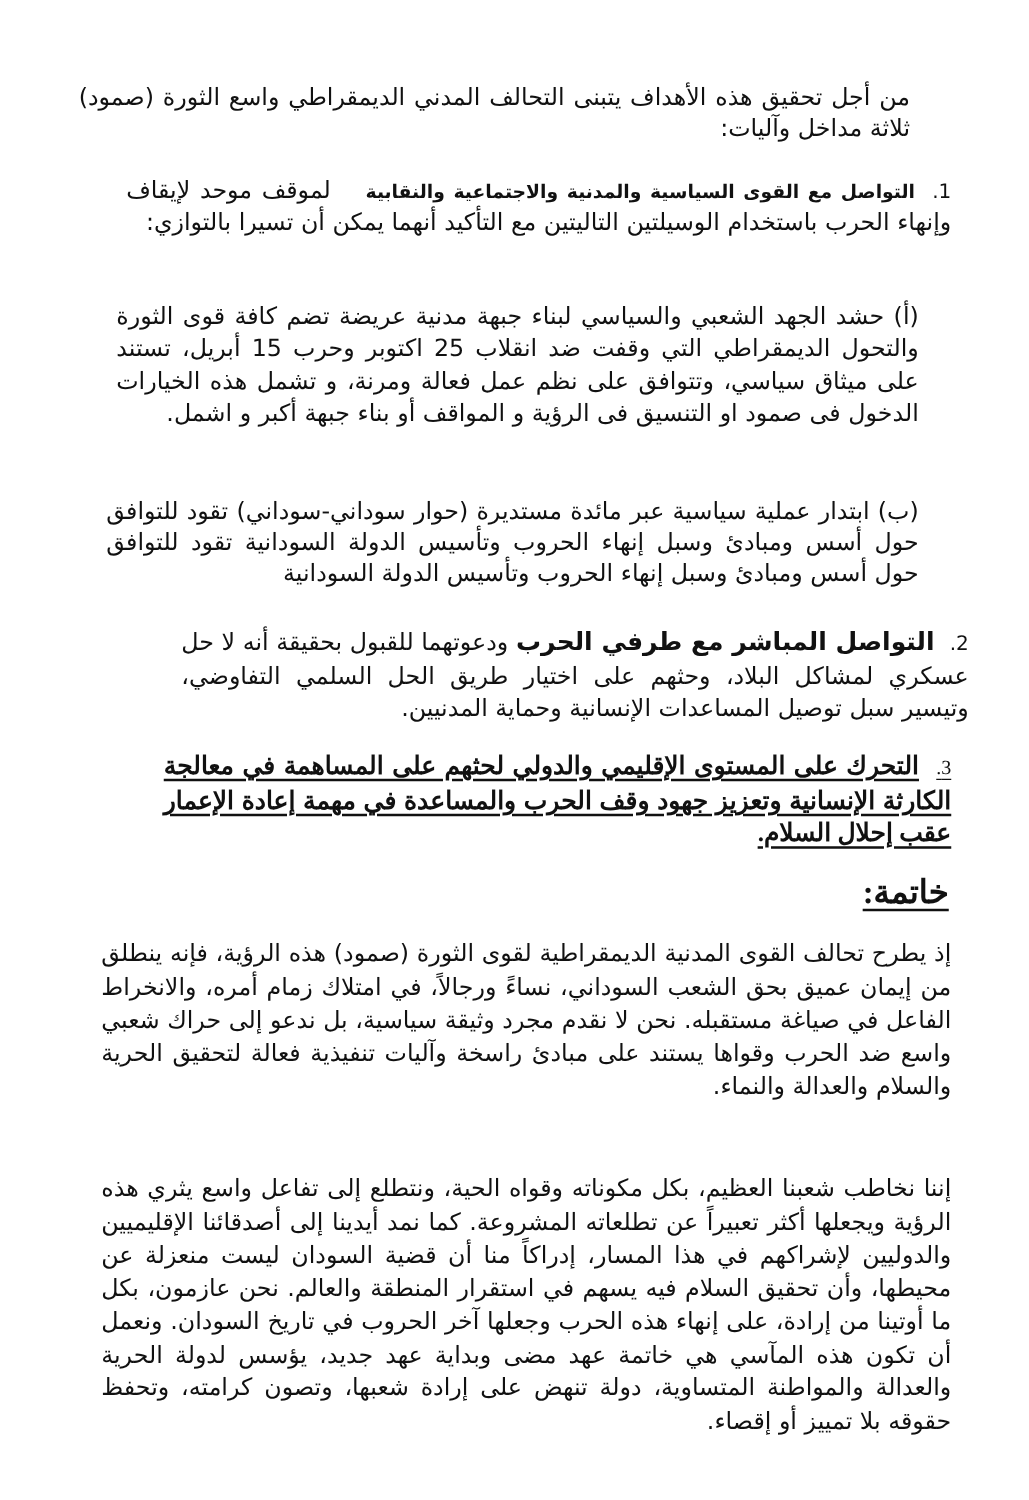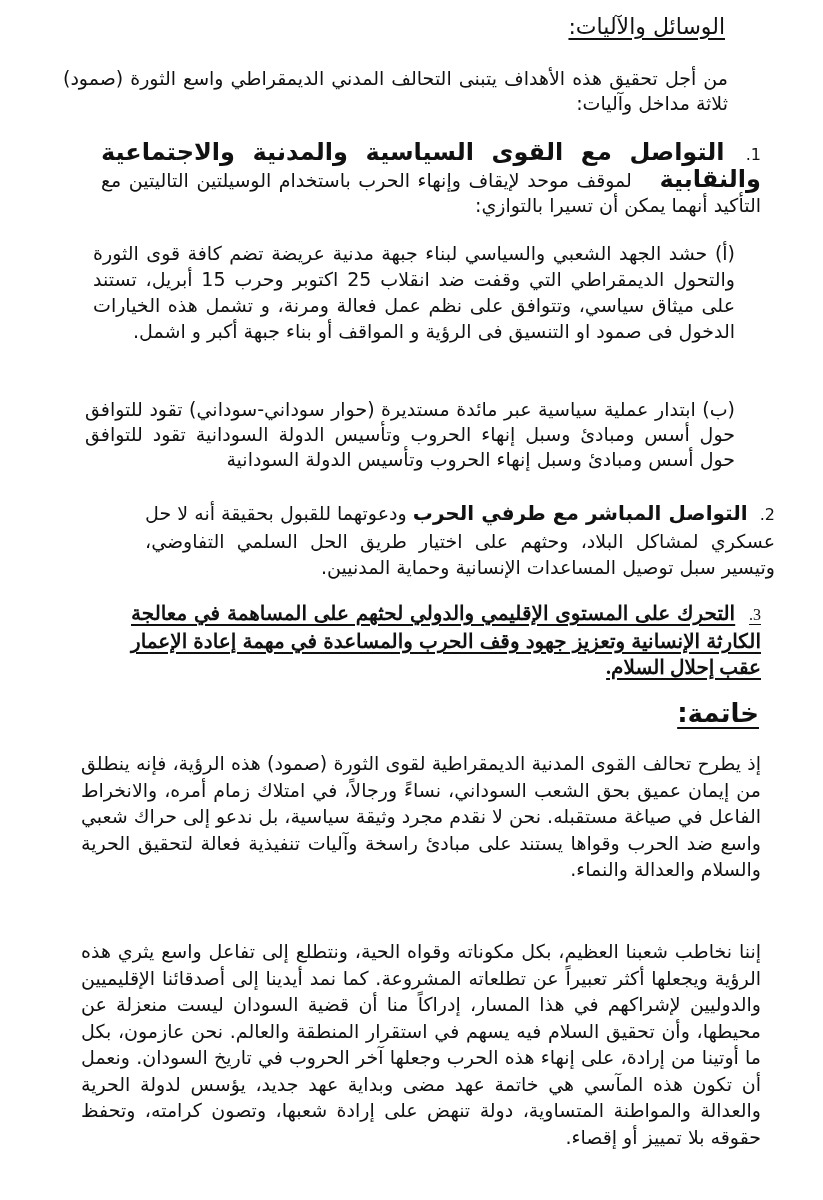--- a/index.html
+++ b/index.html
@@ -57,27 +57,26 @@
       font-weight: bold;
       text-decoration: underline;
       text-underline-offset: 5px;
     }
   </style>
 </head>
 <body>
 
 <div class="page">
 
-  <div class="block heading-main" style="top:14px; right:98px; width:400px;">الوسائل والآليات:</div>
 
   <div class="block body-text" style="top:66px; right:95px; width:665px;">من أجل تحقيق هذه الأهداف يتبنى التحالف المدني الديمقراطي واسع الثورة (صمود) ثلاثة مداخل وآليات:</div>
 
   <div class="block body-text" style="top:140px; right:62px; width:660px;">
     <span class="num">1.</span>
-    <span class="bold" style="font-size:24px;margin-left:20px;">التواصل مع القوى السياسية والمدنية والاجتماعية والنقابية</span>
+    <span class="bold" style="font-size:15px;margin-left:20px;">التواصل مع القوى السياسية والمدنية والاجتماعية والنقابية</span>
     <span>لموقف موحد لإيقاف وإنهاء الحرب باستخدام الوسيلتين التاليتين مع التأكيد أنهما يمكن أن تسيرا بالتوازي:</span>
   </div>
 
   <div class="block body-text" style="top:240px; right:88px; width:642px; line-height:26px;">
     <span>(أ)</span>
     <span>حشد الجهد الشعبي والسياسي لبناء جبهة مدنية عريضة تضم كافة قوى الثورة والتحول الديمقراطي التي وقفت ضد انقلاب 25 اكتوبر وحرب 15 أبريل، تستند على ميثاق سياسي، وتتوافق على نظم عمل فعالة ومرنة، و تشمل هذه الخيارات الدخول فى صمود او التنسيق فى الرؤية و المواقف أو بناء جبهة أكبر و اشمل.</span>
   </div>
 
   <div class="block body-text" style="top:397px; right:88px; width:650px;">
     <span>(ب)</span>
@@ -88,19 +87,19 @@
     <span class="num">2.</span>
     <span class="bold" style="font-size:20px;">التواصل المباشر مع طرفي الحرب</span>
     <span>ودعوتهما للقبول بحقيقة أنه لا حل عسكري لمشاكل البلاد، وحثهم على اختيار طريق الحل السلمي التفاوضي، وتيسير سبل توصيل المساعدات الإنسانية وحماية المدنيين.</span>
   </div>
 
   <div class="block body-text" style="top:600px; right:62px; width:630px; line-height:26px;">
     <span class="num underline">3.</span>
     <span class="bold underline" style="font-size:20px;">التحرك على المستوى الإقليمي والدولي لحثهم على المساهمة في معالجة الكارثة الإنسانية وتعزيز جهود وقف الحرب والمساعدة في مهمة إعادة الإعمار عقب إحلال السلام.</span>
   </div>
 
-  <div class="block khatima" style="top:698px; right:64px; width:200px; text-align:right;">خاتمة:</div>
+  <div class="block khatima" style="top:698px; right:64px; width:200px; text-align:right;font-family:Liberation Serif, serif;">خاتمة:</div>
 
   <div class="block body-text" style="top:750px; right:62px; width:680px; line-height:26.5px;">إذ يطرح تحالف القوى المدنية الديمقراطية لقوى الثورة (صمود) هذه الرؤية، فإنه ينطلق من إيمان عميق بحق الشعب السوداني، نساءً ورجالاً، في امتلاك زمام أمره، والانخراط الفاعل في صياغة مستقبله. نحن لا نقدم مجرد وثيقة سياسية، بل ندعو إلى حراك شعبي واسع ضد الحرب وقواها يستند على مبادئ راسخة وآليات تنفيذية فعالة لتحقيق الحرية والسلام والعدالة والنماء.</div>
 
   <div class="block body-text" style="top:938px; right:62px; width:680px; line-height:26.5px;">إننا نخاطب شعبنا العظيم، بكل مكوناته وقواه الحية، ونتطلع إلى تفاعل واسع يثري هذه الرؤية ويجعلها أكثر تعبيراً عن تطلعاته المشروعة. كما نمد أيدينا إلى أصدقائنا الإقليميين والدوليين لإشراكهم في هذا المسار، إدراكاً منا أن قضية السودان ليست منعزلة عن محيطها، وأن تحقيق السلام فيه يسهم في استقرار المنطقة والعالم. نحن عازمون، بكل ما أوتينا من إرادة، على إنهاء هذه الحرب وجعلها آخر الحروب في تاريخ السودان. ونعمل أن تكون هذه المآسي هي خاتمة عهد مضى وبداية عهد جديد، يؤسس لدولة الحرية والعدالة والمواطنة المتساوية، دولة تنهض على إرادة شعبها، وتصون كرامته، وتحفظ حقوقه بلا تمييز أو إقصاء.</div>
 
 </div>
 
 </body></html>

